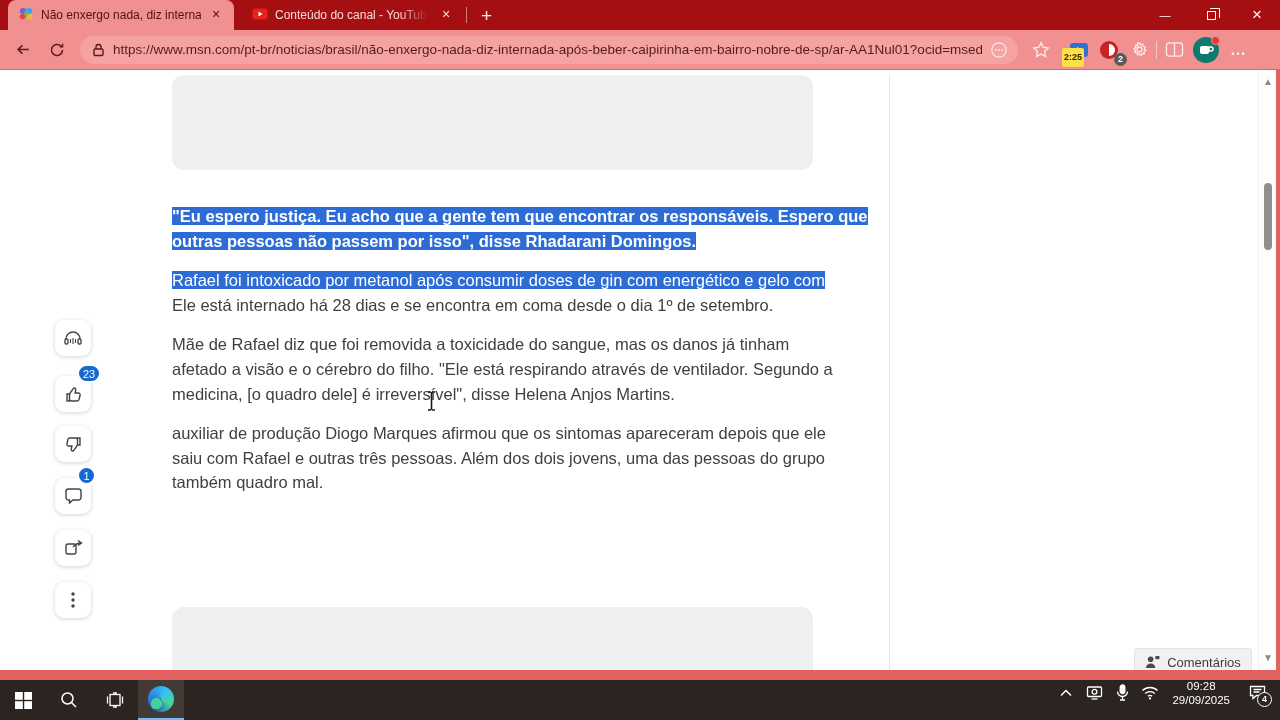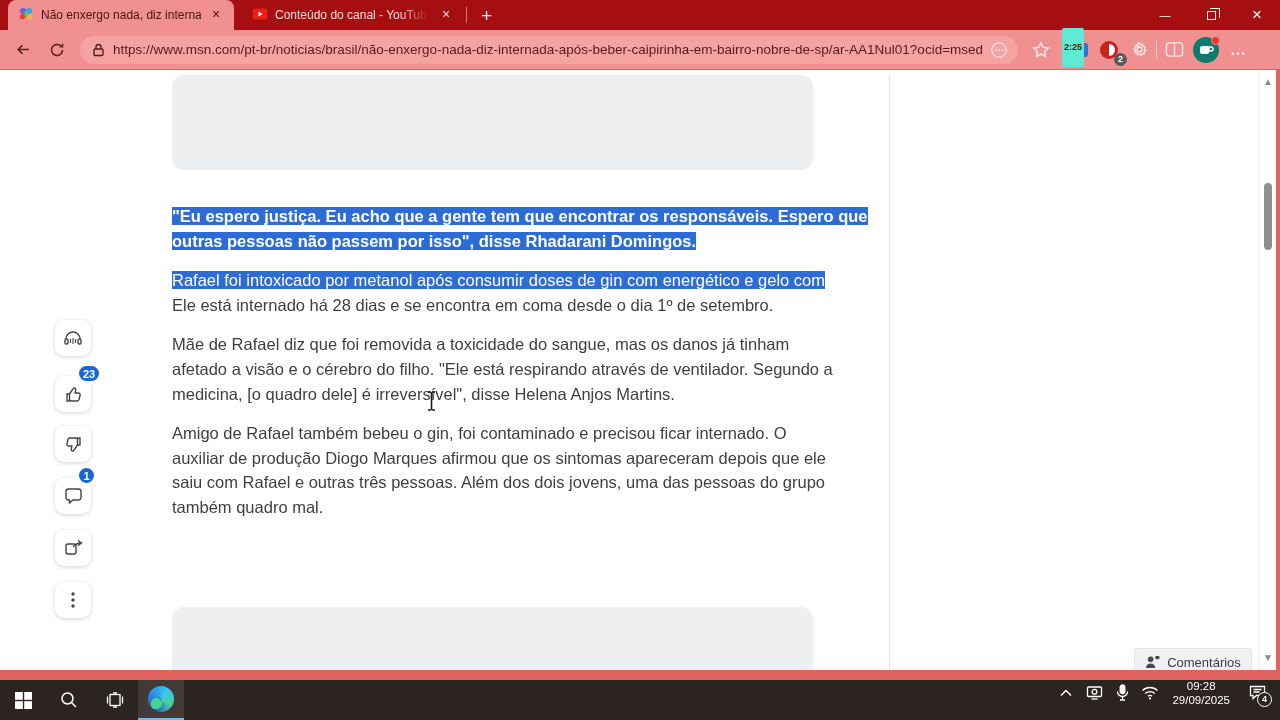--- a/index.html
+++ b/index.html
@@ -23,21 +23,21 @@
   .favicon { width:16px; height:16px; flex:none; }
 
   
   .toolbar { position:absolute; left:0; top:30px; width:1280px; height:40px; background:#f19090; display:flex; align-items:center; border-bottom:1px solid rgba(140,30,30,.30); }
   .nav-btn { width:34px; height:34px; display:flex; align-items:center; justify-content:center; color:#5f1d1d; }
   .addr-bar { height:28px; width:938px; margin-left:6px; background:#f4a2a2; border-radius:14px; display:flex; align-items:center; padding:0 10px 0 12px; color:#581b1b; }
   .addr-url { font-size:13.5px; white-space:nowrap; overflow:hidden; flex:1; margin-left:8px; }
   .addr-right-icon { color:#fdeaea; margin-left:8px; display:flex; align-items:center; }
   .tb-icon { color:#fdeaea; display:flex; align-items:center; justify-content:center; width:30px; height:30px; position:relative; flex:none; }
   .tb-sep { width:1px; height:18px; background:rgba(255,255,255,.5); margin:0 2px; }
-  .ext-badge { position:absolute; bottom:-2px; left:-2px; background:#5eead4; color:#3a2400; font-size:9px; font-weight:bold; padding:14px 2px; border-radius:2px; line-height:11px; }
+  .ext-badge { position:absolute; bottom:-2px; left:-2px; background:#fde047; color:#3a2400; font-size:9px; font-weight:bold; padding:4px 2px; border-radius:2px; line-height:11px; }
   .ext-badge2 { position:absolute; bottom:-1px; right:-3px; background:#5a5a5a; color:#fff; font-size:9px; font-weight:bold; width:13px; height:13px; border-radius:50%; line-height:13px; text-align:center; }
   .avatar-wrap { position:relative; width:26px; height:26px; margin:0 4px; flex:none; }
   .avatar-circle { width:26px; height:26px; border-radius:50%; background:#0c7a6d; display:flex; align-items:center; justify-content:center; }
   .avatar-dot { position:absolute; top:-1px; right:-1px; width:9px; height:9px; background:#e33; border-radius:50%; border:1.5px solid #f19090; }
 
   
   .content { position:absolute; left:0; top:70px; width:1280px; height:600px; background:#fff; }
   .win-edge-right { position:absolute; right:0; top:70px; width:4px; height:600px; background:#e0615d; }
   .win-bottom-strip { position:absolute; left:0; top:670px; width:1280px; height:10px; background:#e0615d; }
 
@@ -46,21 +46,21 @@
 
   .article { position:absolute; left:172px; top:134px; width:660px; color:#404040; font-size:16.5px; line-height:24.6px; }
   .blk { margin-bottom:15px; }
   .blk.quote { font-weight:600; }
   .blk.heading { font-weight:700; }
   .line { white-space:nowrap; }
   .sel { background:#2d6cd5; color:#fff; }
 
   
   .rail-btn { position:absolute; left:55px; width:36px; height:36px; background:#fff; border-radius:9px; box-shadow:0 1px 4px rgba(0,0,0,.18); display:flex; align-items:center; justify-content:center; color:#444; }
-  .rail-badge { position:absolute; background:#1868d1; color:#fff; border-radius:10px; font-size:11px; font-weight:bold; display:flex; align-items:center; justify-content:center; border:2px solid #fff; }
+  .rail-badge { position:absolute; background:#1868d1; color:#fff; border-radius:10px; font-size:11px; font-weight:normal; display:flex; align-items:center; justify-content:center; border:2px solid #fff; }
 
   
   .scrollbar { position:absolute; right:4px; top:70px; width:18px; height:600px; background:#fdfdfd; border-left:1px solid #f0f0f0; }
   .sb-arrow { position:absolute; left:3px; width:12px; height:12px; color:#8a8a8a; font-size:10px; line-height:12px; text-align:center; }
   .sb-thumb { position:absolute; left:5px; width:8px; border-radius:4px; background:#8f8f8f; }
 
   
   .comments-btn { position:absolute; left:1134px; top:578px; width:118px; height:28px; background:#f1f1f1; border:1px solid #e3e3e3; border-radius:3px; display:flex; align-items:center; justify-content:center; gap:7px; font-size:13px; color:#3c3c3c; }
 
   
@@ -199,21 +199,20 @@
         <div class="blk para">
           <div class="line"><span class="sel">Rafael foi intoxicado por metanol após consumir doses de gin com energético e gelo com</span></div>
           <div class="line"><span>Ele está internado há 28 dias e se encontra em coma desde o dia 1º de setembro.</span></div>
         </div>
         <div class="blk para">
           <div class="line"><span>Mãe de Rafael diz que foi removida a toxicidade do sangue, mas os danos já tinham</span></div>
           <div class="line"><span>afetado a visão e o cérebro do filho. "Ele está respirando através de ventilador. Segundo a</span></div>
           <div class="line"><span>medicina, [o quadro dele] é irreversível", disse Helena Anjos Martins.</span></div>
         </div>
         <div class="blk para">
-          <div class="line"><span>Amigo de Rafael também bebeu o gin, foi contaminado e precisou ficar internado. O</span></div>
           <div class="line"><span>auxiliar de produção Diogo Marques afirmou que os sintomas apareceram depois que ele</span></div>
           <div class="line"><span>saiu com Rafael e outras três pessoas. Além dos dois jovens, uma das pessoas do grupo</span></div>
           <div class="line"><span>também quadro mal.</span></div>
         </div>
       </div>
 
     <div id="rail-mount">
         <div class="rail-btn" style="top: 250px;">
           <span style="display:flex">
             <svg width="20" height="18" viewBox="0 0 20 18" fill="none" stroke="currentColor" stroke-width="1.4">

